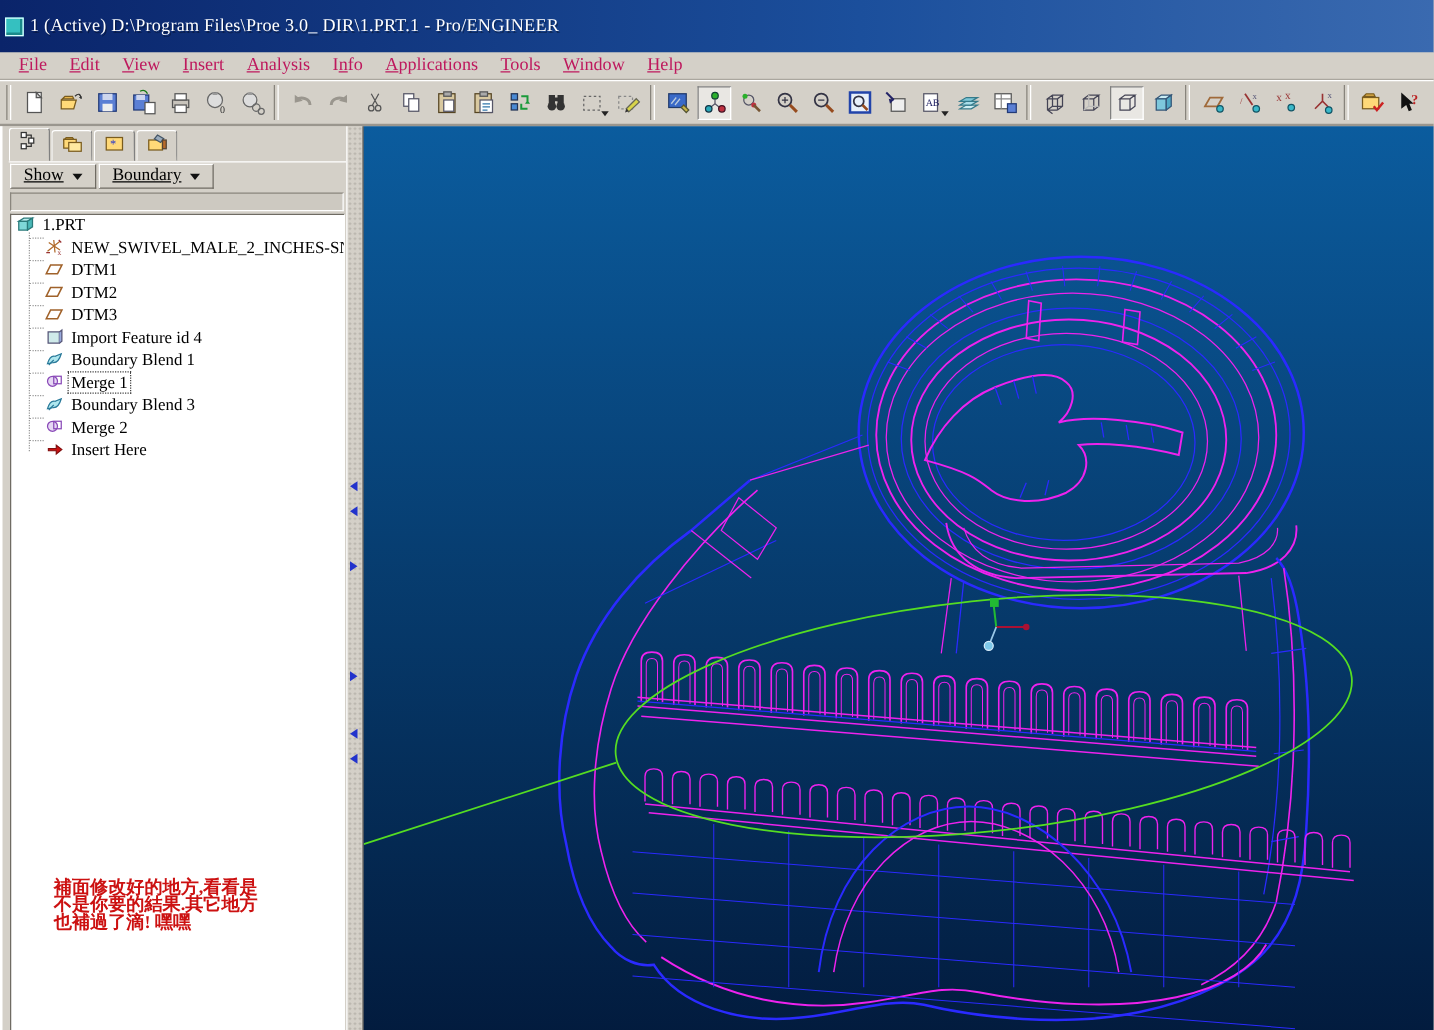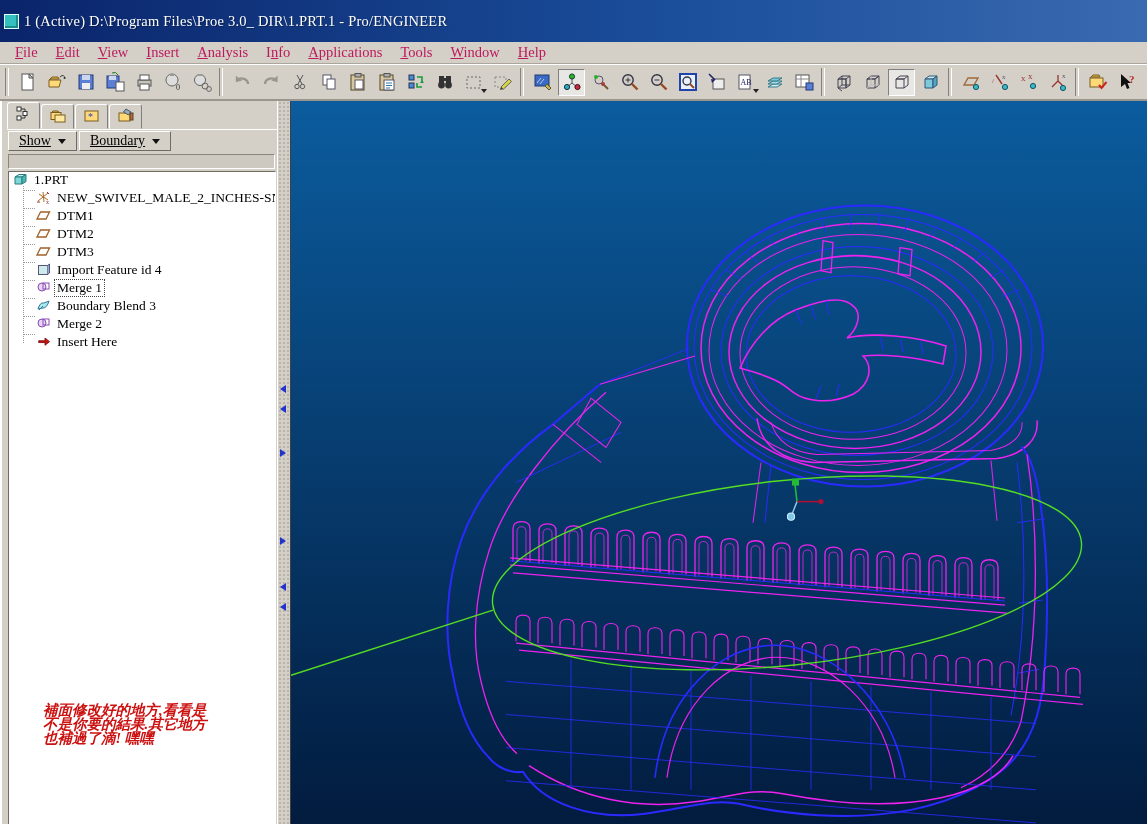--- a/index.html
+++ b/index.html
@@ -56,21 +56,21 @@
   .tree-root-row { padding-left:3px; }
   .tree-children { position:relative; margin-left:9px; }
   .tree-children:before { content:""; position:absolute; left:5px; top:-4px; bottom:9px; border-left:1px dotted #9a9a9a; }
   .tree-row .stub { width:12px; height:1px; border-top:1px dotted #9a9a9a; margin-left:5px; flex:none; }
   .tree-icon { width:15px; height:15px; margin:0 4px 0 1px; flex:none; }
   .tree-icon svg { width:15px; height:15px; display:block; }
   .tree-label { padding:0 2px; }
   .tree-row.selected .tree-label { outline:1px dotted #444; }
 
   .annotation { position:absolute; left:34px; top:531px; width:250px; color:#cc1111;
-    font-weight:bold; font-size:14.5px; line-height:14px; font-family:"Liberation Serif",serif;font-style:italic; }
+    font-weight:bold; font-size:14.5px; line-height:14px; font-family:"Liberation Serif",serif; }
 
   
   .sash { width:14px; flex:none; background:#d4d0c8; border-left:1px solid #fff; border-right:1px solid #404040; position:relative;
     background-image:radial-gradient(#b8b4ac 1px, transparent 1px); background-size:4px 4px; }
   .sash .chev { position:absolute; left:2px; width:0; height:0; }
   .chev.l { border-top:4px solid transparent; border-bottom:4px solid transparent; border-right:6px solid #2233cc; }
   .chev.r { border-top:4px solid transparent; border-bottom:4px solid transparent; border-left:6px solid #2233cc; }
 
   
   .viewport { flex:1; position:relative; background:linear-gradient(180deg, var(--bg-top) 0%, var(--bg-bottom) 100%); }
@@ -537,20 +537,30 @@
             <div class="tree-row">
               <span class="stub"></span>
               <span class="tree-icon">
                 <svg viewBox="0 0 15 15">
                   <rect x="2.5" y="3.5" width="9" height="9" fill="#cfeaea" stroke="#557"></rect>
                   <path d="M11.5 3.5 l2 -1.5 v9 l-2 1.5" fill="#9ad" stroke="#557"></path>
                 </svg>
               </span>
               <span class="tree-label">Import Feature id 4</span>
             </div>
+            <div class="tree-row">
+              <span class="stub"></span>
+              <span class="tree-icon">
+                <svg viewBox="0 0 15 15">
+                  <path d="M2 11 Q4 4 8 5 L13 3 Q11 10 7 10 z" fill="#aee6ee" stroke="#2a7a9a"></path>
+                  <path d="M3 12 L7 8" stroke="#2a7a9a"></path>
+                </svg>
+              </span>
+              <span class="tree-label">Boundary Blend 1</span>
+            </div>
             <div class="tree-row selected">
               <span class="stub"></span>
               <span class="tree-icon">
                 <svg viewBox="0 0 15 15">
                   <circle cx="6" cy="7" r="4" fill="#e6d8f4" stroke="#8a4ab8"></circle>
                   <rect x="7" y="3" width="6" height="6" fill="none" stroke="#8a4ab8"></rect>
                 </svg>
               </span>
               <span class="tree-label">Merge 1</span>
             </div>

